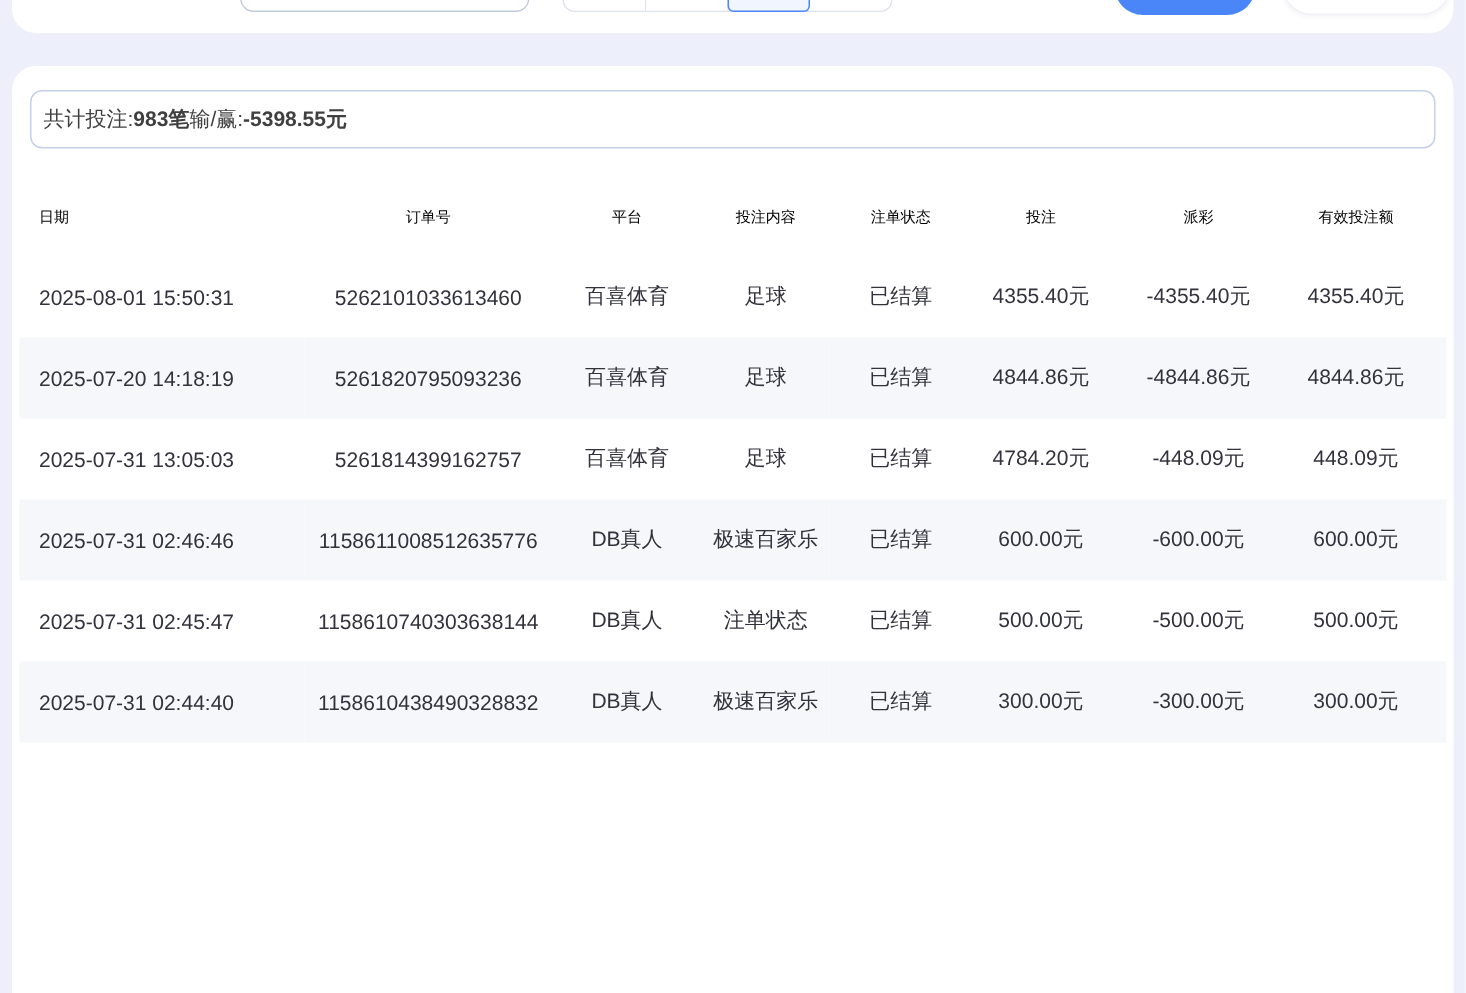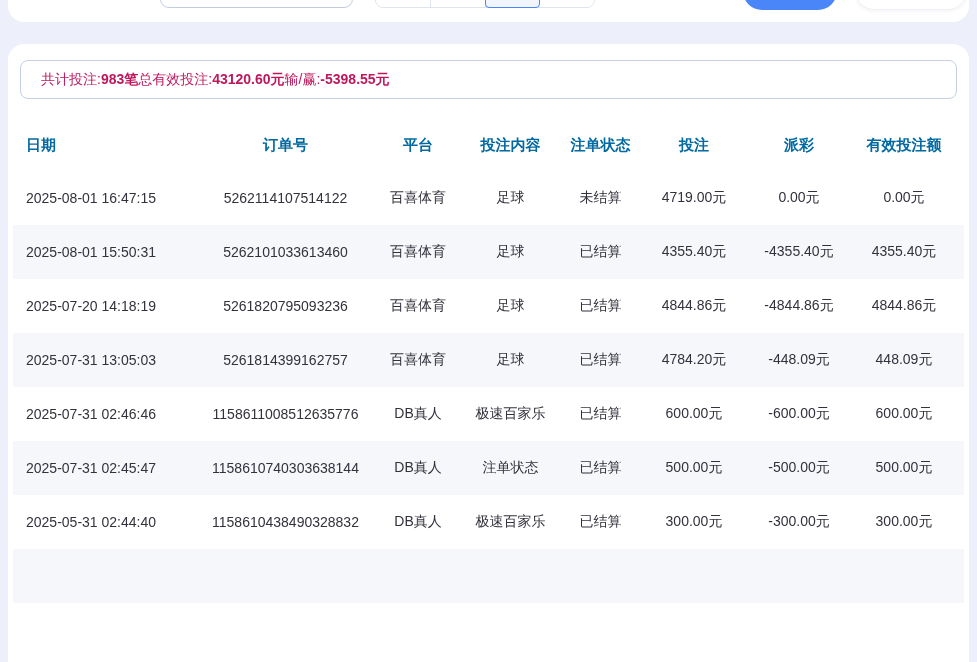--- a/index.html
+++ b/index.html
@@ -42,32 +42,32 @@
     border:1px solid #f0f1f6; border-radius:19px; background:#ffffff;
     box-shadow:0 1px 4px rgba(30,40,90,.06); cursor:pointer;
   }
   
   .main-card {
     position:absolute; top:44px; left:8px; right:8px; height:700px;
     background:#ffffff; border-radius:16px;
   }
   .summary-bar {
     margin:16px 12px 0; height:39px; border:1px solid #c5cfe8; border-radius:8px;
-    display:flex; align-items:center; padding:0 20px; box-sizing:border-box;
-    font-size:14px; color:#be185d; background:#fff;
+    display:flex; align-items:center; padding:0 8px; box-sizing:border-box;
+    font-size:14px; color:#404040; background:#fff;
   }
   .summary-item { white-space:nowrap; }
   .summary-item:first-child { margin-left:8px; }
   .summary-item b { font-weight:bold; }
   
   table.bets {
     margin:20px 5px 0; border-collapse:collapse; table-layout:fixed; width:951px;
   }
   table.bets th {
-    height:52px; font-size:15px; font-weight:bold; color:#0369a1;
+    height:52px; font-size:10px; font-weight:normal; color:#000000;
     text-align:center; padding:0; white-space:nowrap;
   }
   table.bets td {
     height:54px; font-size:14px; color:#32323c; text-align:center;
     padding:0; white-space:nowrap;
   }
   table.bets th:first-child, table.bets td:first-child { text-align:left; padding-left:13px; }
   table.bets th:last-child,  table.bets td:last-child  { padding-right:14px; }
   table.bets tbody tr:nth-child(even) { background:#f6f7fa; }
   td.order-cell { font-size:15px; }
@@ -90,21 +90,20 @@
     </div>
     <button class="btn-primary"></button>
     <button class="btn-secondary"></button>
   </div>
 
   <div class="main-card">
 
     <div class="summary-bar">
       <span>共计</span>
       <span class="summary-item"><span>投注:</span><b>983笔</b></span>
-      <span class="summary-item"><span>总有效投注:</span><b>43120.60元</b></span>
       <span class="summary-item"><span>输/赢:</span><b>-5398.55元</b></span>
     </div>
 
     <table class="bets">
       <colgroup>
         <col class="c1">
           <col class="c2">
           <col class="c3">
           <col class="c4">
         <col class="c5">
@@ -119,30 +118,20 @@
           <th>平台</th>
           <th>投注内容</th>
           <th>注单状态</th>
           <th>投注</th>
           <th>派彩</th>
           <th>有效投注额</th>
         </tr>
       </thead>
       <tbody>
           <tr>
-    <td>2025-08-01 16:47:15</td>
-    <td class="order-cell">5262114107514122</td>
-    <td>百喜体育</td>
-    <td>足球</td>
-    <td>未结算</td>
-    <td>4719.00元</td>
-    <td>0.00元</td>
-    <td>0.00元</td>
-  </tr>
-          <tr>
     <td>2025-08-01 15:50:31</td>
     <td class="order-cell">5262101033613460</td>
     <td>百喜体育</td>
     <td>足球</td>
     <td>已结算</td>
     <td>4355.40元</td>
     <td>-4355.40元</td>
     <td>4355.40元</td>
   </tr>
           <tr>
@@ -179,21 +168,21 @@
     <td>2025-07-31 02:45:47</td>
     <td class="order-cell">1158610740303638144</td>
     <td>DB真人</td>
     <td>注单状态</td>
     <td>已结算</td>
     <td>500.00元</td>
     <td>-500.00元</td>
     <td>500.00元</td>
   </tr>
           <tr>
-    <td>2025-05-31 02:44:40</td>
+    <td>2025-07-31 02:44:40</td>
     <td class="order-cell">1158610438490328832</td>
     <td>DB真人</td>
     <td>极速百家乐</td>
     <td>已结算</td>
     <td>300.00元</td>
     <td>-300.00元</td>
     <td>300.00元</td>
   </tr>
           <tr>
     <td></td>

